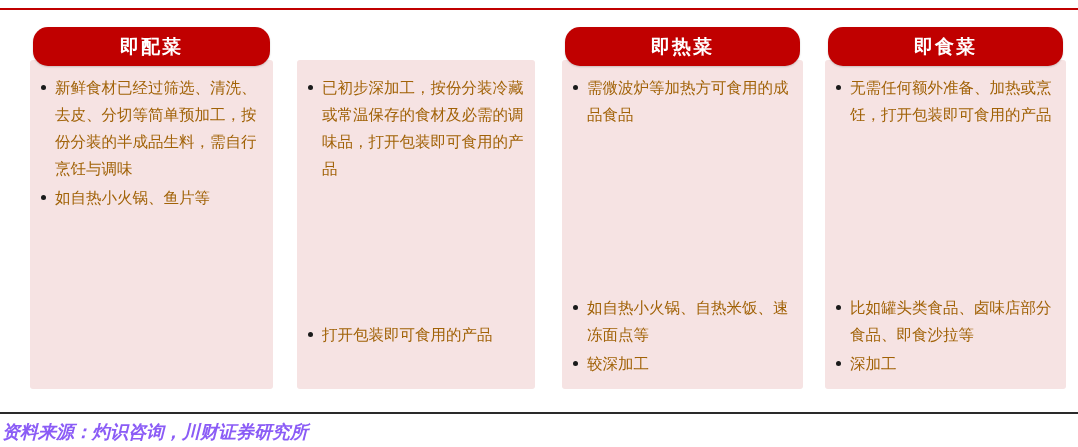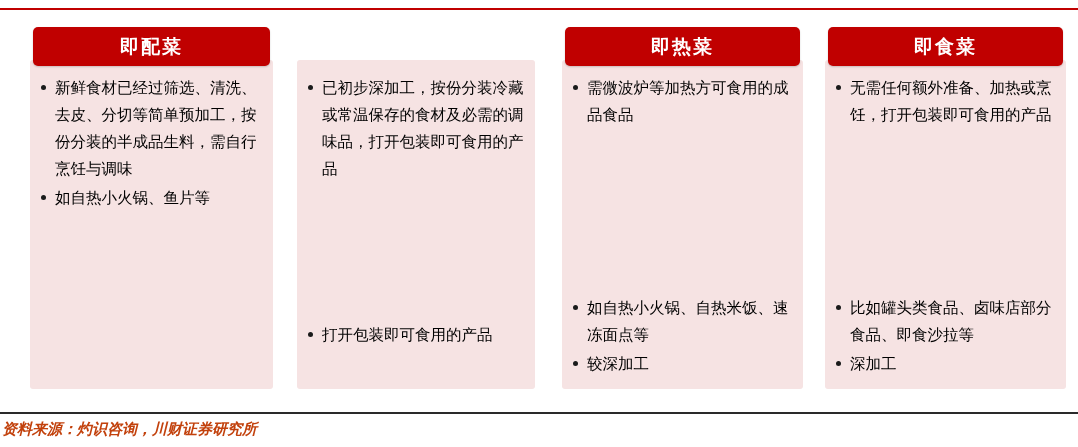--- a/index.html
+++ b/index.html
@@ -33,21 +33,21 @@
   }
 
   .card {
     position: absolute;
     top: 0;
     height: 362px;
   }
 
   .card-header {
     height: 39px;
-    border-radius: 5px;
+    border-radius: 15px;
     background: #C00000;
     display: flex;
     align-items: center;
     justify-content: center;
     box-shadow: 0 1px 2px rgba(0,0,0,0.18);
     position: relative;
     z-index: 2;
     text-align: right;
   }
 
@@ -77,21 +77,21 @@
     padding: 0;
     list-style: none;
   }
 
   .bullet {
     position: relative;
     padding-left: 19px;
     margin-bottom: 2px;
     font-size: 15.5px;
     line-height: 27px;
-    color: #000000;
+    color: #a16207;
     font-family: "Liberation Serif", "DejaVu Serif", serif;
     text-align: left;
   }
 
   .bullet::before {
     content: "";
     position: absolute;
     left: 5px;
     top: 11px;
     width: 5px;
@@ -110,24 +110,24 @@
     top: 412px;
     width: 1078px;
     height: 1.5px;
     background: #2a2a2a;
   }
 
   .footer-text {
     position: absolute;
     left: 2px;
     top: 420px;
-    font-size: 15px;
+    font-size: 18px;
     font-style: italic;
     font-weight: bold;
-    color: #c2410c;
+    color: #8b5cf6;
     font-family: "Liberation Serif", "DejaVu Serif", serif;
     text-align: right;
   }
 </style>
 </head>
 <body>
 
 <div class="top-rule"></div>
 
 <div class="cards">

